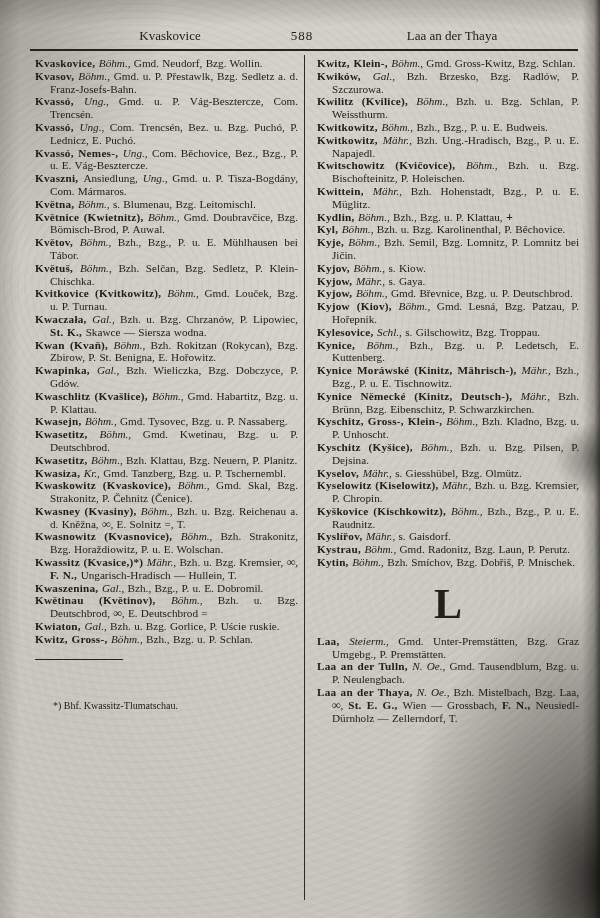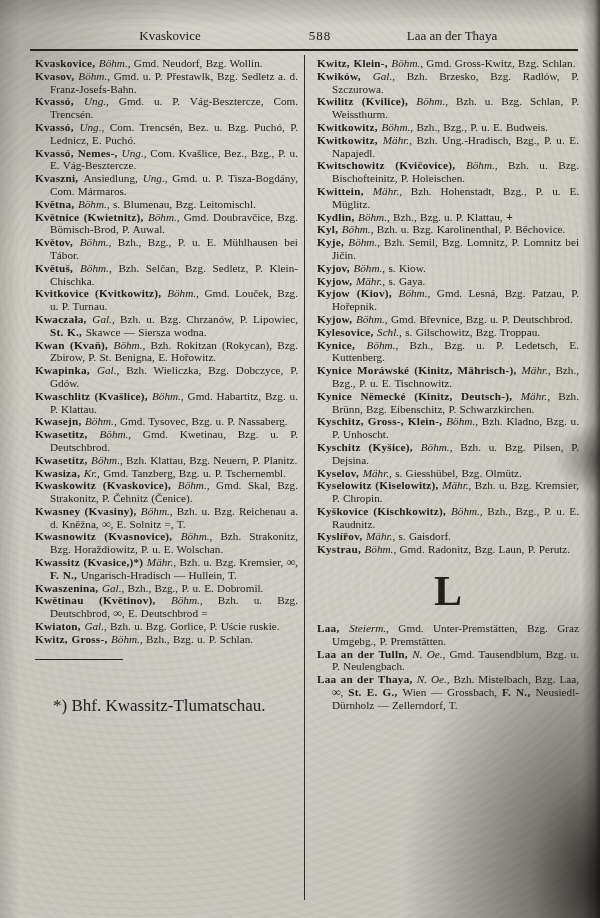--- a/index.html
+++ b/index.html
@@ -19,21 +19,21 @@
       linear-gradient(to right, rgba(40,38,33,0.16) 0px, rgba(40,38,33,0) 20px),
       radial-gradient(ellipse at 0% 0%, rgba(55,53,47,0.28) 0%, rgba(55,53,47,0) 20%),
       repeating-radial-gradient(circle at 23% 31%, rgba(0,0,0,0.025) 0 2px, rgba(0,0,0,0) 2px 7px),
       repeating-radial-gradient(circle at 71% 64%, rgba(255,255,250,0.05) 0 3px, rgba(0,0,0,0) 3px 9px),
       radial-gradient(ellipse at 48% 32%, rgba(255,255,250,0.18) 0%, rgba(255,255,250,0) 65%),
       linear-gradient(#cecbc3,#c7c4bc);
   }
   .header-area{position:absolute;top:28px;left:0;width:600px;height:20px;font-size:13px;}
   .rh{position:absolute;top:0;text-align:center;white-space:nowrap;}
   .rh-left{left:60px;width:220px;}
-  .rh-num{left:280px;width:80px;letter-spacing:1px;}
+  .rh-num{left:262px;width:80px;letter-spacing:1px;}
   .rh-right{left:342px;width:220px;}
   .header-rule{position:absolute;top:49px;left:30px;width:548px;height:2px;background:#24231e;}
   .col-divider{position:absolute;left:304px;top:55px;width:1px;height:845px;background:#2b2a24;}
   .col{position:absolute;top:57px;}
   .col-left{left:35px;width:263px;}
   .col-right{left:317px;width:262px;}
   .entry{
     margin:0;font-size:11.2px;line-height:12.8px;
     text-align:justify;padding-left:15px;text-indent:-15px;
     word-spacing:0.5px;
@@ -41,21 +41,21 @@
   .sg-b{font-weight:bold;letter-spacing:0.25px;}
   .sg-i{font-style:italic;}
   .sg-n{}
   .sg-s{font-weight:bold;font-size:12px;}
   .section-letter{
     text-align:center;font-size:42px;font-weight:bold;
     margin:12px 0 8px;line-height:46px;
   }
   .footnote{margin-top:13px;}
   .fn-rule{width:88px;height:1px;background:#24231e;margin:0 0 5px 0;}
-  .fn-text{font-size:17px;padding-left:18px;line-height:12px;margin-top:40px;}
+  .fn-text{font-size:10px;padding-left:18px;line-height:12px;margin-top:40px;}
 </style>
 </head>
 <body>
 
 <div class="scan">
 
   <div class="header-area">
     <span class="rh rh-left">Kvaskovice</span>
     <span class="rh rh-num">588</span>
     <span class="rh rh-right">Laa an der Thaya</span>
@@ -63,21 +63,21 @@
   <div class="header-rule"></div>
 
   <div class="col-divider"></div>
 
   <div class="col col-left">
     <div id="left-entries">
         <p class="entry"><span class="sg-b">Kvaskovice, </span><span class="sg-i">Böhm., </span><span class="sg-n">Gmd. Neudorf, Bzg. Wollin.</span></p>
         <p class="entry"><span class="sg-b">Kvasov, </span><span class="sg-i">Böhm., </span><span class="sg-n">Gmd. u. P. Přestawlk, Bzg. Sedletz a. d. Franz-Josefs-Bahn.</span></p>
         <p class="entry"><span class="sg-b">Kvassó, </span><span class="sg-i">Ung., </span><span class="sg-n">Gmd. u. P. Vág-Besztercze, Com. Trencsén.</span></p>
         <p class="entry"><span class="sg-b">Kvassó, </span><span class="sg-i">Ung., </span><span class="sg-n">Com. Trencsén, Bez. u. Bzg. Puchó, P. Lednicz, E. Puchó.</span></p>
-        <p class="entry"><span class="sg-b">Kvassó, Nemes-, </span><span class="sg-i">Ung., </span><span class="sg-n">Com. Kvašlice, Bez., Bzg., P. u. E. Vág-Besztercze.</span></p>
+        <p class="entry"><span class="sg-b">Kvassó, Nemes-, </span><span class="sg-i">Ung., </span><span class="sg-n">Com. Běchovice, Bez., Bzg., P. u. E. Vág-Besztercze.</span></p>
         <p class="entry"><span class="sg-b">Kvaszni, </span><span class="sg-n">Ansiedlung, </span><span class="sg-i">Ung., </span><span class="sg-n">Gmd. u. P. Tisza-Bogdány, Com. Mármaros.</span></p>
         <p class="entry"><span class="sg-b">Května, </span><span class="sg-i">Böhm., </span><span class="sg-n">s. Blumenau, Bzg. Leitomischl.</span></p>
         <p class="entry"><span class="sg-b">Květnice (Kwietnitz), </span><span class="sg-i">Böhm., </span><span class="sg-n">Gmd. Doubravčice, Bzg. Bömisch-Brod, P. Auwal.</span></p>
         <p class="entry"><span class="sg-b">Květov, </span><span class="sg-i">Böhm., </span><span class="sg-n">Bzh., Bzg., P. u. E. Mühlhausen bei Tábor.</span></p>
         <p class="entry"><span class="sg-b">Květuš, </span><span class="sg-i">Böhm., </span><span class="sg-n">Bzh. Selčan, Bzg. Sedletz, P. Klein-Chischka.</span></p>
         <p class="entry"><span class="sg-b">Kvitkovice (Kvitkowitz), </span><span class="sg-i">Böhm., </span><span class="sg-n">Gmd. Louček, Bzg. u. P. Turnau.</span></p>
         <p class="entry"><span class="sg-b">Kwaczała, </span><span class="sg-i">Gal., </span><span class="sg-n">Bzh. u. Bzg. Chrzanów, P. Lipowiec, </span><span class="sg-b">St. K., </span><span class="sg-n">Skawce — Siersza wodna.</span></p>
         <p class="entry"><span class="sg-b">Kwan (Kvaň), </span><span class="sg-i">Böhm., </span><span class="sg-n">Bzh. Rokitzan (Rokycan), Bzg. Zbirow, P. St. Benigna, E. Hořowitz.</span></p>
         <p class="entry"><span class="sg-b">Kwapinka, </span><span class="sg-i">Gal., </span><span class="sg-n">Bzh. Wieliczka, Bzg. Dobczyce, P. Gdów.</span></p>
         <p class="entry"><span class="sg-b">Kwaschlitz (Kvašlice), </span><span class="sg-i">Böhm., </span><span class="sg-n">Gmd. Habartitz, Bzg. u. P. Klattau.</span></p>
@@ -107,33 +107,34 @@
         <p class="entry"><span class="sg-b">Kwilitz (Kvilice), </span><span class="sg-i">Böhm., </span><span class="sg-n">Bzh. u. Bzg. Schlan, P. Weissthurm.</span></p>
         <p class="entry"><span class="sg-b">Kwitkowitz, </span><span class="sg-i">Böhm., </span><span class="sg-n">Bzh., Bzg., P. u. E. Budweis.</span></p>
         <p class="entry"><span class="sg-b">Kwitkowitz, </span><span class="sg-i">Mähr., </span><span class="sg-n">Bzh. Ung.-Hradisch, Bzg., P. u. E. Napajedl.</span></p>
         <p class="entry"><span class="sg-b">Kwitschowitz (Kvičovice), </span><span class="sg-i">Böhm., </span><span class="sg-n">Bzh. u. Bzg. Bischofteinitz, P. Holeischen.</span></p>
         <p class="entry"><span class="sg-b">Kwittein, </span><span class="sg-i">Mähr., </span><span class="sg-n">Bzh. Hohenstadt, Bzg., P. u. E. Müglitz.</span></p>
         <p class="entry"><span class="sg-b">Kydlin, </span><span class="sg-i">Böhm., </span><span class="sg-n">Bzh., Bzg. u. P. Klattau, </span><span class="sg-s">+</span></p>
         <p class="entry"><span class="sg-b">Kyl, </span><span class="sg-i">Böhm., </span><span class="sg-n">Bzh. u. Bzg. Karolinenthal, P. Běchovice.</span></p>
         <p class="entry"><span class="sg-b">Kyje, </span><span class="sg-i">Böhm., </span><span class="sg-n">Bzh. Semil, Bzg. Lomnitz, P. Lomnitz bei Jičin.</span></p>
         <p class="entry"><span class="sg-b">Kyjov, </span><span class="sg-i">Böhm., </span><span class="sg-n">s. Kiow.</span></p>
         <p class="entry"><span class="sg-b">Kyjow, </span><span class="sg-i">Mähr., </span><span class="sg-n">s. Gaya.</span></p>
+        <p class="entry"><span class="sg-b">Kyjow, </span><span class="sg-i">Böhm., </span><span class="sg-n">Gmd. Břevnice, Bzg. u. P. Deutschbrod.</span></p>
         <p class="entry"><span class="sg-b">Kyjow (Kiov), </span><span class="sg-i">Böhm., </span><span class="sg-n">Gmd. Lesná, Bzg. Patzau, P. Hořepnik.</span></p>
-        <p class="entry"><span class="sg-b">Kyjow, </span><span class="sg-i">Böhm., </span><span class="sg-n">Gmd. Břevnice, Bzg. u. P. Deutschbrod.</span></p>
         <p class="entry"><span class="sg-b">Kylesovice, </span><span class="sg-i">Schl., </span><span class="sg-n">s. Gilschowitz, Bzg. Troppau.</span></p>
         <p class="entry"><span class="sg-b">Kynice, </span><span class="sg-i">Böhm., </span><span class="sg-n">Bzh., Bzg. u. P. Ledetsch, E. Kuttenberg.</span></p>
         <p class="entry"><span class="sg-b">Kynice Moráwské (Kinitz, Mährisch-), </span><span class="sg-i">Mähr., </span><span class="sg-n">Bzh., Bzg., P. u. E. Tischnowitz.</span></p>
         <p class="entry"><span class="sg-b">Kynice Německé (Kinitz, Deutsch-), </span><span class="sg-i">Mähr., </span><span class="sg-n">Bzh. Brünn, Bzg. Eibenschitz, P. Schwarzkirchen.</span></p>
         <p class="entry"><span class="sg-b">Kyschitz, Gross-, Klein-, </span><span class="sg-i">Böhm., </span><span class="sg-n">Bzh. Kladno, Bzg. u. P. Unhoscht.</span></p>
         <p class="entry"><span class="sg-b">Kyschitz (Kyšice), </span><span class="sg-i">Böhm., </span><span class="sg-n">Bzh. u. Bzg. Pilsen, P. Dejsina.</span></p>
         <p class="entry"><span class="sg-b">Kyselov, </span><span class="sg-i">Mähr., </span><span class="sg-n">s. Giesshübel, Bzg. Olmütz.</span></p>
         <p class="entry"><span class="sg-b">Kyselowitz (Kiselowitz), </span><span class="sg-i">Mähr., </span><span class="sg-n">Bzh. u. Bzg. Kremsier, P. Chropin.</span></p>
         <p class="entry"><span class="sg-b">Kyškovice (Kischkowitz), </span><span class="sg-i">Böhm., </span><span class="sg-n">Bzh., Bzg., P. u. E. Raudnitz.</span></p>
         <p class="entry"><span class="sg-b">Kyslířov, </span><span class="sg-i">Mähr., </span><span class="sg-n">s. Gaisdorf.</span></p>
         <p class="entry"><span class="sg-b">Kystrau, </span><span class="sg-i">Böhm., </span><span class="sg-n">Gmd. Radonitz, Bzg. Laun, P. Perutz.</span></p>
+        <p class="entry"><span class="sg-b">Kytin, </span><span class="sg-i">Böhm., </span><span class="sg-n">Bzh. Smíchov, Bzg. Dobřiš, P. Mnischek.</span></p>
         <div class="section-letter">L</div>
         <p class="entry"><span class="sg-b">Laa, </span><span class="sg-i">Steierm., </span><span class="sg-n">Gmd. Unter-Premstätten, Bzg. Graz Umgebg., P. Premstätten.</span></p>
         <p class="entry"><span class="sg-b">Laa an der Tulln, </span><span class="sg-i">N. Oe., </span><span class="sg-n">Gmd. Tausendblum, Bzg. u. P. Neulengbach.</span></p>
         <p class="entry"><span class="sg-b">Laa an der Thaya, </span><span class="sg-i">N. Oe., </span><span class="sg-n">Bzh. Mistelbach, Bzg. Laa, </span><span class="sg-s">∞</span><span class="sg-n">, </span><span class="sg-b">St. E. G., </span><span class="sg-n">Wien — Grossbach, </span><span class="sg-b">F. N., </span><span class="sg-n">Neusiedl-Dürnholz — Zellerndorf, T.</span></p>
       </div>
   </div>
 
 </div>
 
 </body></html>

